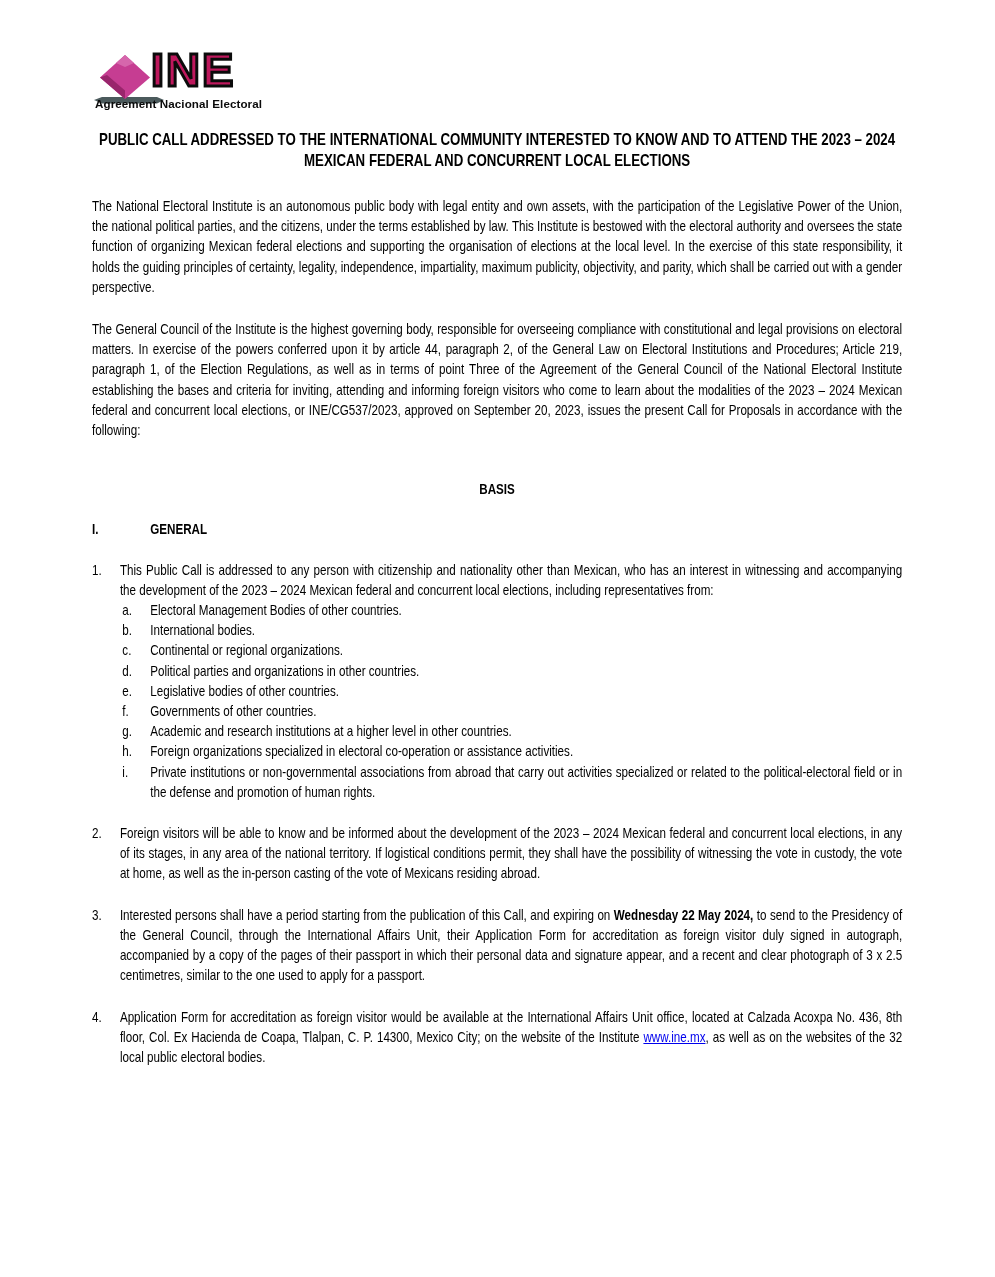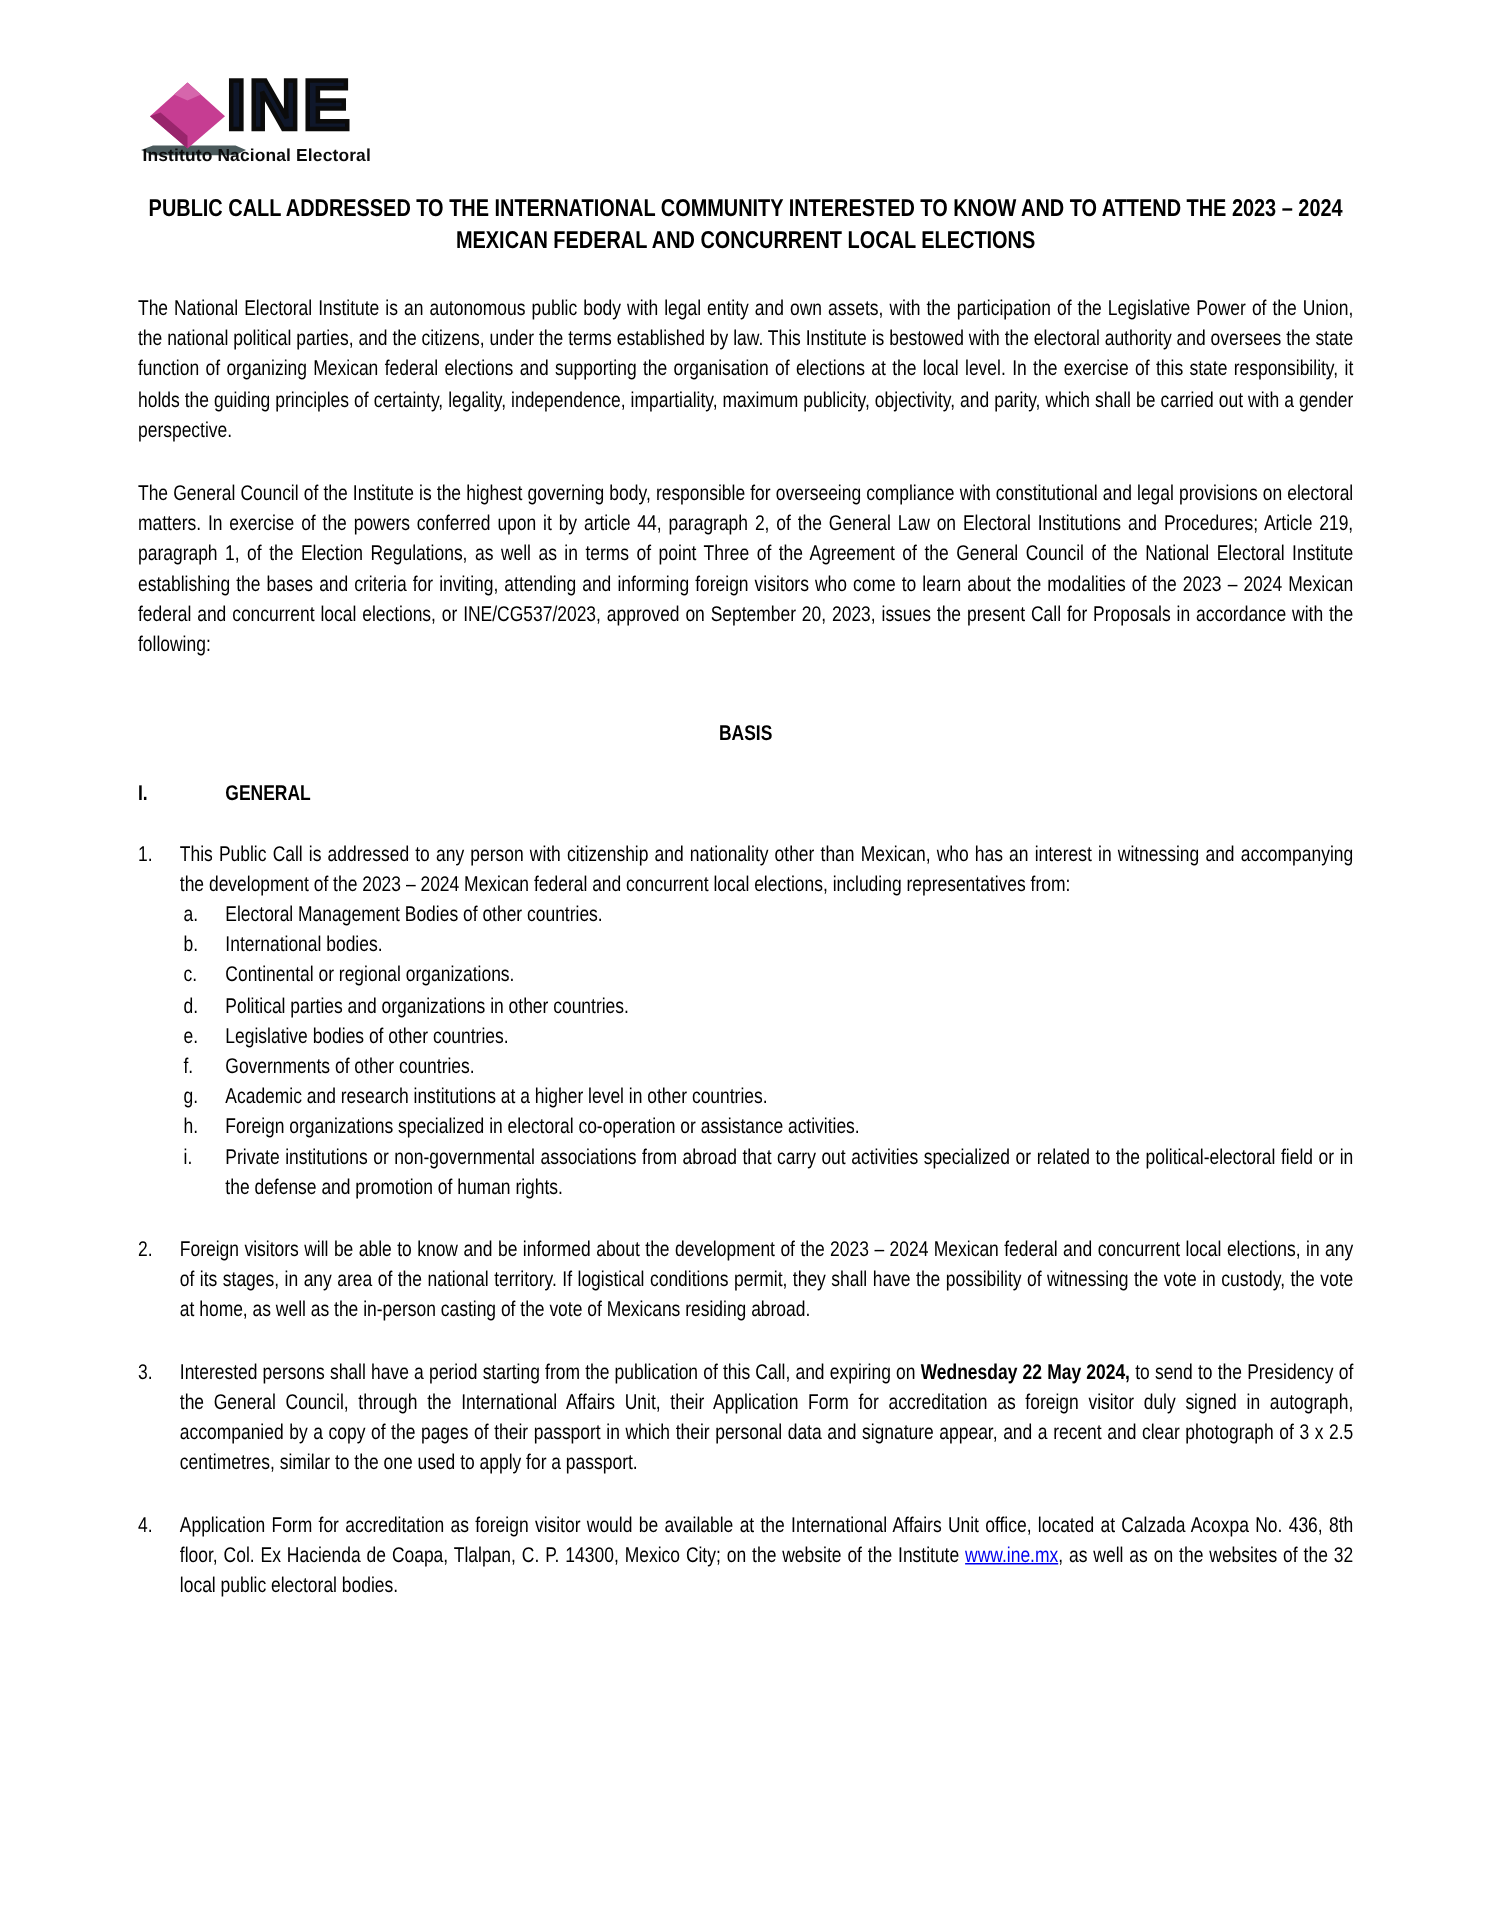--- a/index.html
+++ b/index.html
@@ -29,21 +29,21 @@
     left: -1px;
     top: 4px;
   }
   .logo-ine {
     position: absolute;
     left: 56px;
     top: -6px;
     font-size: 47px;
     font-weight: bold;
     letter-spacing: 2px;
-    color: #0f172a;
+    color: #be185d;
     -webkit-text-stroke: 3px #0b0b0b;
     line-height: 52px;
   }
   .logo-sub {
     position: absolute;
     left: 0;
     top: 47px;
     width: 165px;
     font-size: 11.6px;
     font-weight: bold;
@@ -138,21 +138,21 @@
 
     <polygon points="0,46 8,43 63,43 70,46 63,49.5 8,49.5" fill="#4b5a5c"></polygon>
 
     <polygon points="31,1 56,23.5 31,45 6,23.5" fill="#c63d92"></polygon>
 
     <polygon points="6,23.5 31,45 31,36.5 13,21" fill="#99256c"></polygon>
 
     <polygon points="31,1 40,9 31,13 22,9" fill="#d666ac"></polygon>
   </svg>
   <div class="logo-ine">INE</div>
-  <div class="logo-sub">Instituto Nacional Electoral</div>
+  <div class="logo-sub">Agreement Nacional Electoral</div>
 </div>
 
 <div class="content">
 
   <div class="doc-title">PUBLIC CALL ADDRESSED TO THE INTERNATIONAL COMMUNITY INTERESTED TO KNOW AND TO ATTEND THE 2023 – 2024 MEXICAN FEDERAL AND CONCURRENT LOCAL ELECTIONS</div>
 
   <p class="para">The National Electoral Institute is an autonomous public body with legal entity and own assets, with the participation of the Legislative Power of the Union, the national political parties, and the citizens, under the terms established by law. This Institute is bestowed with the electoral authority and oversees the state function of organizing Mexican federal elections and supporting the organisation of elections at the local level. In the exercise of this state responsibility, it holds the guiding principles of certainty, legality, independence, impartiality, maximum publicity, objectivity, and parity, which shall be carried out with a gender perspective.</p>
 
   <p class="para">The General Council of the Institute is the highest governing body, responsible for overseeing compliance with constitutional and legal provisions on electoral matters. In exercise of the powers conferred upon it by article 44, paragraph 2, of the General Law on Electoral Institutions and Procedures; Article 219, paragraph 1, of the Election Regulations, as well as in terms of point Three of the Agreement of the General Council of the National Electoral Institute establishing the bases and criteria for inviting, attending and informing foreign visitors who come to learn about the modalities of the 2023 – 2024 Mexican federal and concurrent local elections, or INE/CG537/2023, approved on September 20, 2023, issues the present Call for Proposals in accordance with the following:</p>
 

